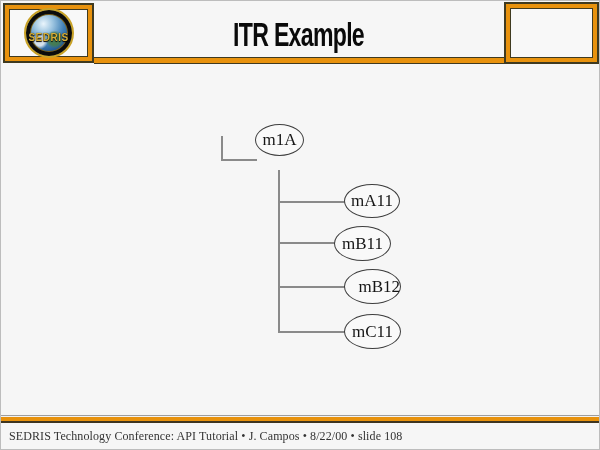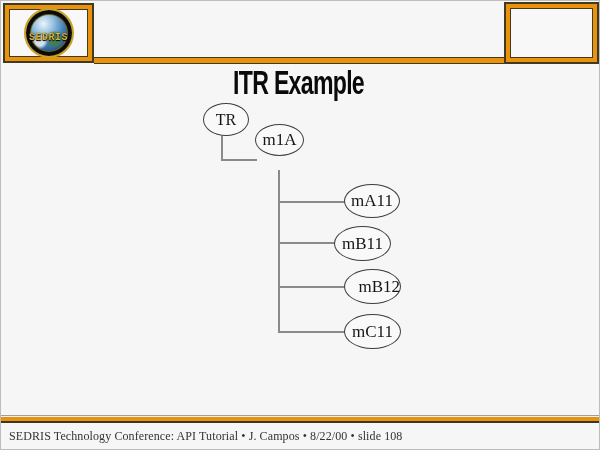--- a/index.html
+++ b/index.html
@@ -26,26 +26,26 @@
     position:relative;width:46px;height:46px;border-radius:50%;
     border:2px solid #c9a227;
     background:
       radial-gradient(circle at 62% 64%, rgba(70,125,70,.85) 0 14%, rgba(70,125,70,0) 22%),
       radial-gradient(circle at 30% 68%, rgba(230,235,240,.9) 0 10%, rgba(230,235,240,0) 18%),
       radial-gradient(circle at 38% 30%, #eaf5fc 0%, #9cc4e0 22%, #3f7fb5 48%, #1d4e86 72%, #0d2a52 100%);
     box-shadow:inset 0 0 0 4px #0b0b0b, inset 0 0 0 5px #7a6320;
     display:flex;align-items:center;justify-content:center;
   }
   .globe-text{
-    font-family:Liberation Mono, monospace;font-weight:700;font-size:10px;
+    font-family:Liberation Sans, sans-serif;font-weight:700;font-size:10px;
     color:#d9b23a;letter-spacing:.5px;text-shadow:0 0 1px #000,0 1px 1px #000;margin-top:8px;
   }
   .title-wrap{
     position:absolute;left:93px;top:12px;width:410px;height:44px;
-    display:flex;align-items:center;justify-content:center;margin-top:48px;
+    display:flex;align-items:center;justify-content:center;
   }
   .title-text{
     display:inline-block;font-family:"Liberation Sans", sans-serif;
     font-weight:700;font-size:33px;letter-spacing:-1px;color:#0a0a0a;
     transform:scaleX(0.70);transform-origin:center;white-space:nowrap;
   }
   
   .node{
     position:absolute;border:1.5px solid #3d3d3d;border-radius:50%;
     background:#f9f9f9;box-sizing:border-box;
@@ -87,23 +87,20 @@
   <div class="fancy-box corner-box"></div>
 
   <div class="connector" style="left:220px;top:135px;width:2px;height:25px;"></div>
   <div class="connector" style="left:220px;top:158px;width:36px;height:2px;"></div>
   <div class="connector" style="left:277px;top:169px;width:2px;height:163px;"></div>
   <div class="connector" style="left:277px;top:200px;width:67px;height:2px;"></div>
   <div class="connector" style="left:277px;top:241px;width:67px;height:2px;"></div>
   <div class="connector" style="left:277px;top:285px;width:67px;height:2px;"></div>
   <div class="connector" style="left:277px;top:330px;width:67px;height:2px;"></div>
 
-  <div class="node" style="left:202px;top:102px;width:46px;height:33px;font-size:16px;">
-    <span>TR</span>
-  </div>
   <div class="node" style="left:254px;top:123px;width:49px;height:32px;">
     <span>m1A</span>
   </div>
   <div class="node" style="left:343px;top:183px;width:56px;height:34px;">
     <span>mA11</span>
   </div>
   <div class="node" style="left:333px;top:225px;width:57px;height:35px;justify-content:center;">
     <span>mB11</span>
   </div>
   <div class="node" style="left:343px;top:268px;width:57px;height:35px;justify-content:flex-end;">

